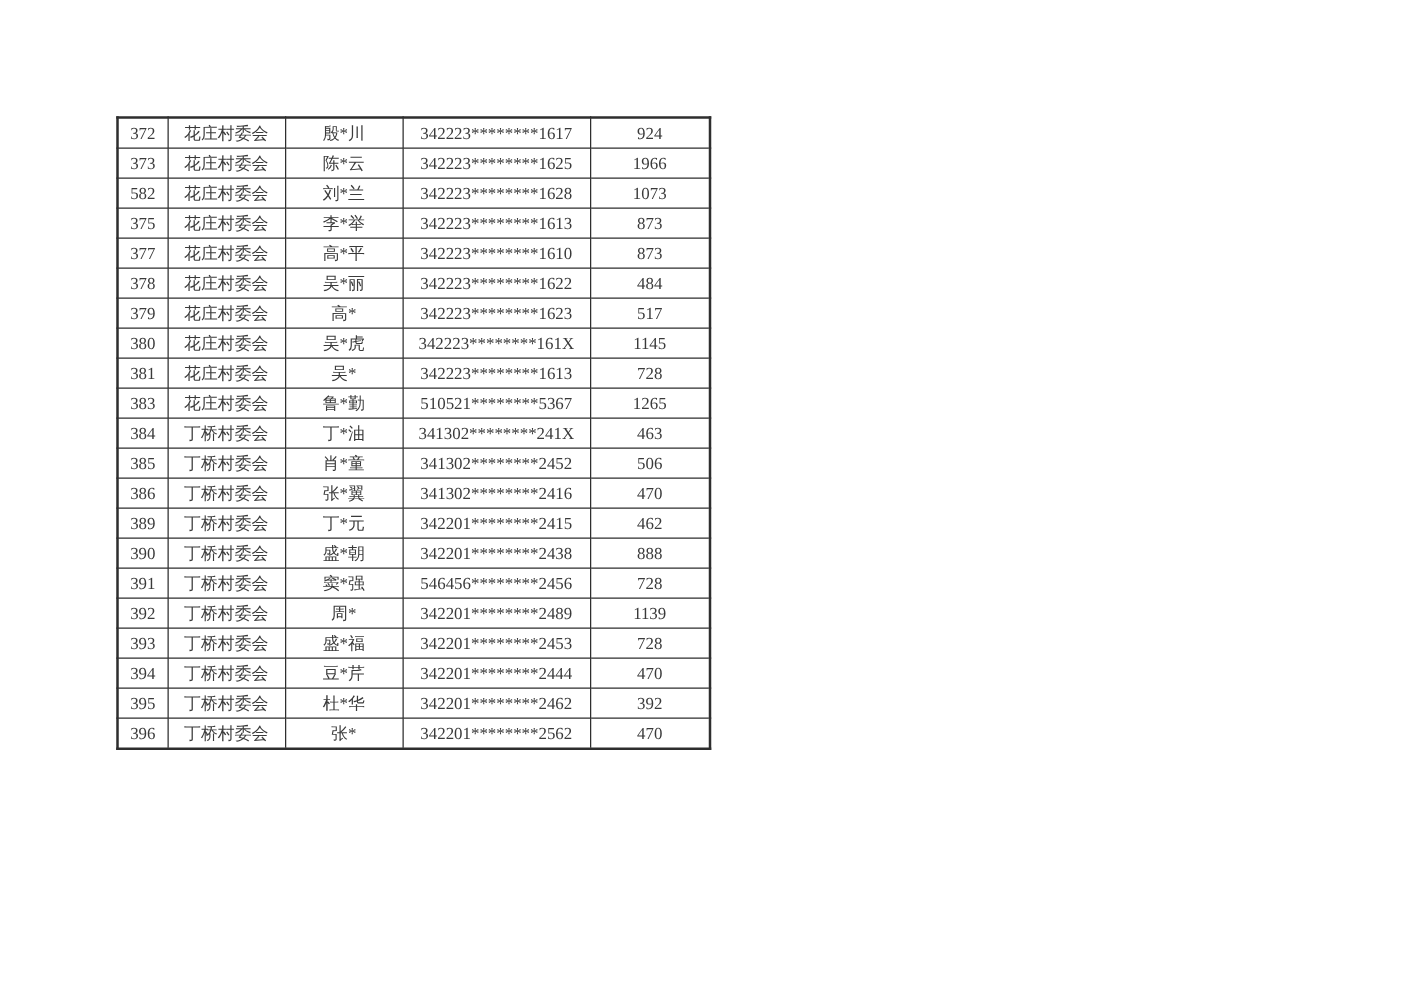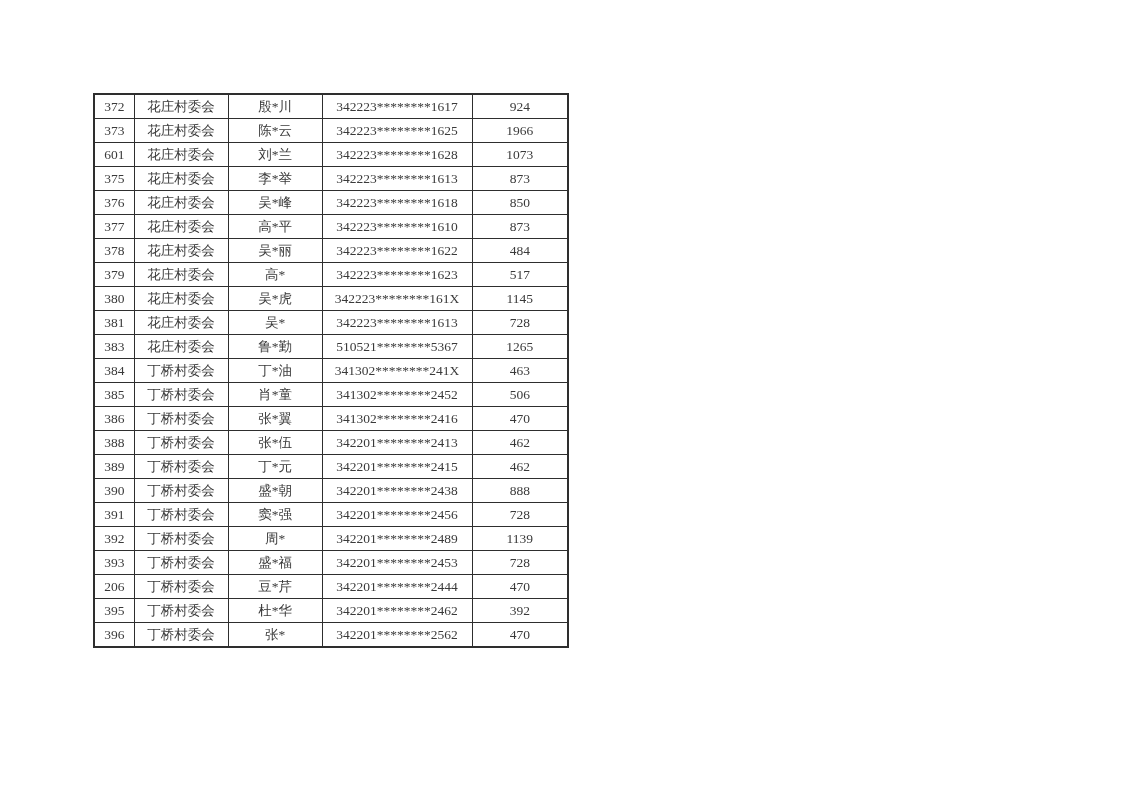--- a/index.html
+++ b/index.html
@@ -62,41 +62,34 @@
           <td>924</td>
         </tr>
         <tr>
           <td>373</td>
           <td>花庄村委会</td>
           <td>陈*云</td>
           <td>342223********1625</td>
           <td>1966</td>
         </tr>
         <tr>
-          <td>601</td>
+          <td>582</td>
           <td>花庄村委会</td>
           <td>刘*兰</td>
           <td>342223********1628</td>
           <td>1073</td>
         </tr>
         <tr>
           <td>375</td>
           <td>花庄村委会</td>
           <td>李*举</td>
           <td>342223********1613</td>
           <td>873</td>
         </tr>
         <tr>
-          <td>376</td>
-          <td>花庄村委会</td>
-          <td>吴*峰</td>
-          <td>342223********1618</td>
-          <td>850</td>
-        </tr>
-        <tr>
           <td>377</td>
           <td>花庄村委会</td>
           <td>高*平</td>
           <td>342223********1610</td>
           <td>873</td>
         </tr>
         <tr>
           <td>378</td>
           <td>花庄村委会</td>
           <td>吴*丽</td>
@@ -146,63 +139,56 @@
           <td>506</td>
         </tr>
         <tr>
           <td>386</td>
           <td>丁桥村委会</td>
           <td>张*翼</td>
           <td>341302********2416</td>
           <td>470</td>
         </tr>
         <tr>
-          <td>388</td>
-          <td>丁桥村委会</td>
-          <td>张*伍</td>
-          <td>342201********2413</td>
-          <td>462</td>
-        </tr>
-        <tr>
           <td>389</td>
           <td>丁桥村委会</td>
           <td>丁*元</td>
           <td>342201********2415</td>
           <td>462</td>
         </tr>
         <tr>
           <td>390</td>
           <td>丁桥村委会</td>
           <td>盛*朝</td>
           <td>342201********2438</td>
           <td>888</td>
         </tr>
         <tr>
           <td>391</td>
           <td>丁桥村委会</td>
           <td>窦*强</td>
-          <td>342201********2456</td>
+          <td>546456********2456</td>
           <td>728</td>
         </tr>
         <tr>
           <td>392</td>
           <td>丁桥村委会</td>
           <td>周*</td>
           <td>342201********2489</td>
           <td>1139</td>
         </tr>
         <tr>
           <td>393</td>
           <td>丁桥村委会</td>
           <td>盛*福</td>
           <td>342201********2453</td>
           <td>728</td>
         </tr>
         <tr>
-          <td>206</td>
+          <td>394</td>
           <td>丁桥村委会</td>
           <td>豆*芹</td>
           <td>342201********2444</td>
           <td>470</td>
         </tr>
         <tr>
           <td>395</td>
           <td>丁桥村委会</td>
           <td>杜*华</td>
           <td>342201********2462</td>

